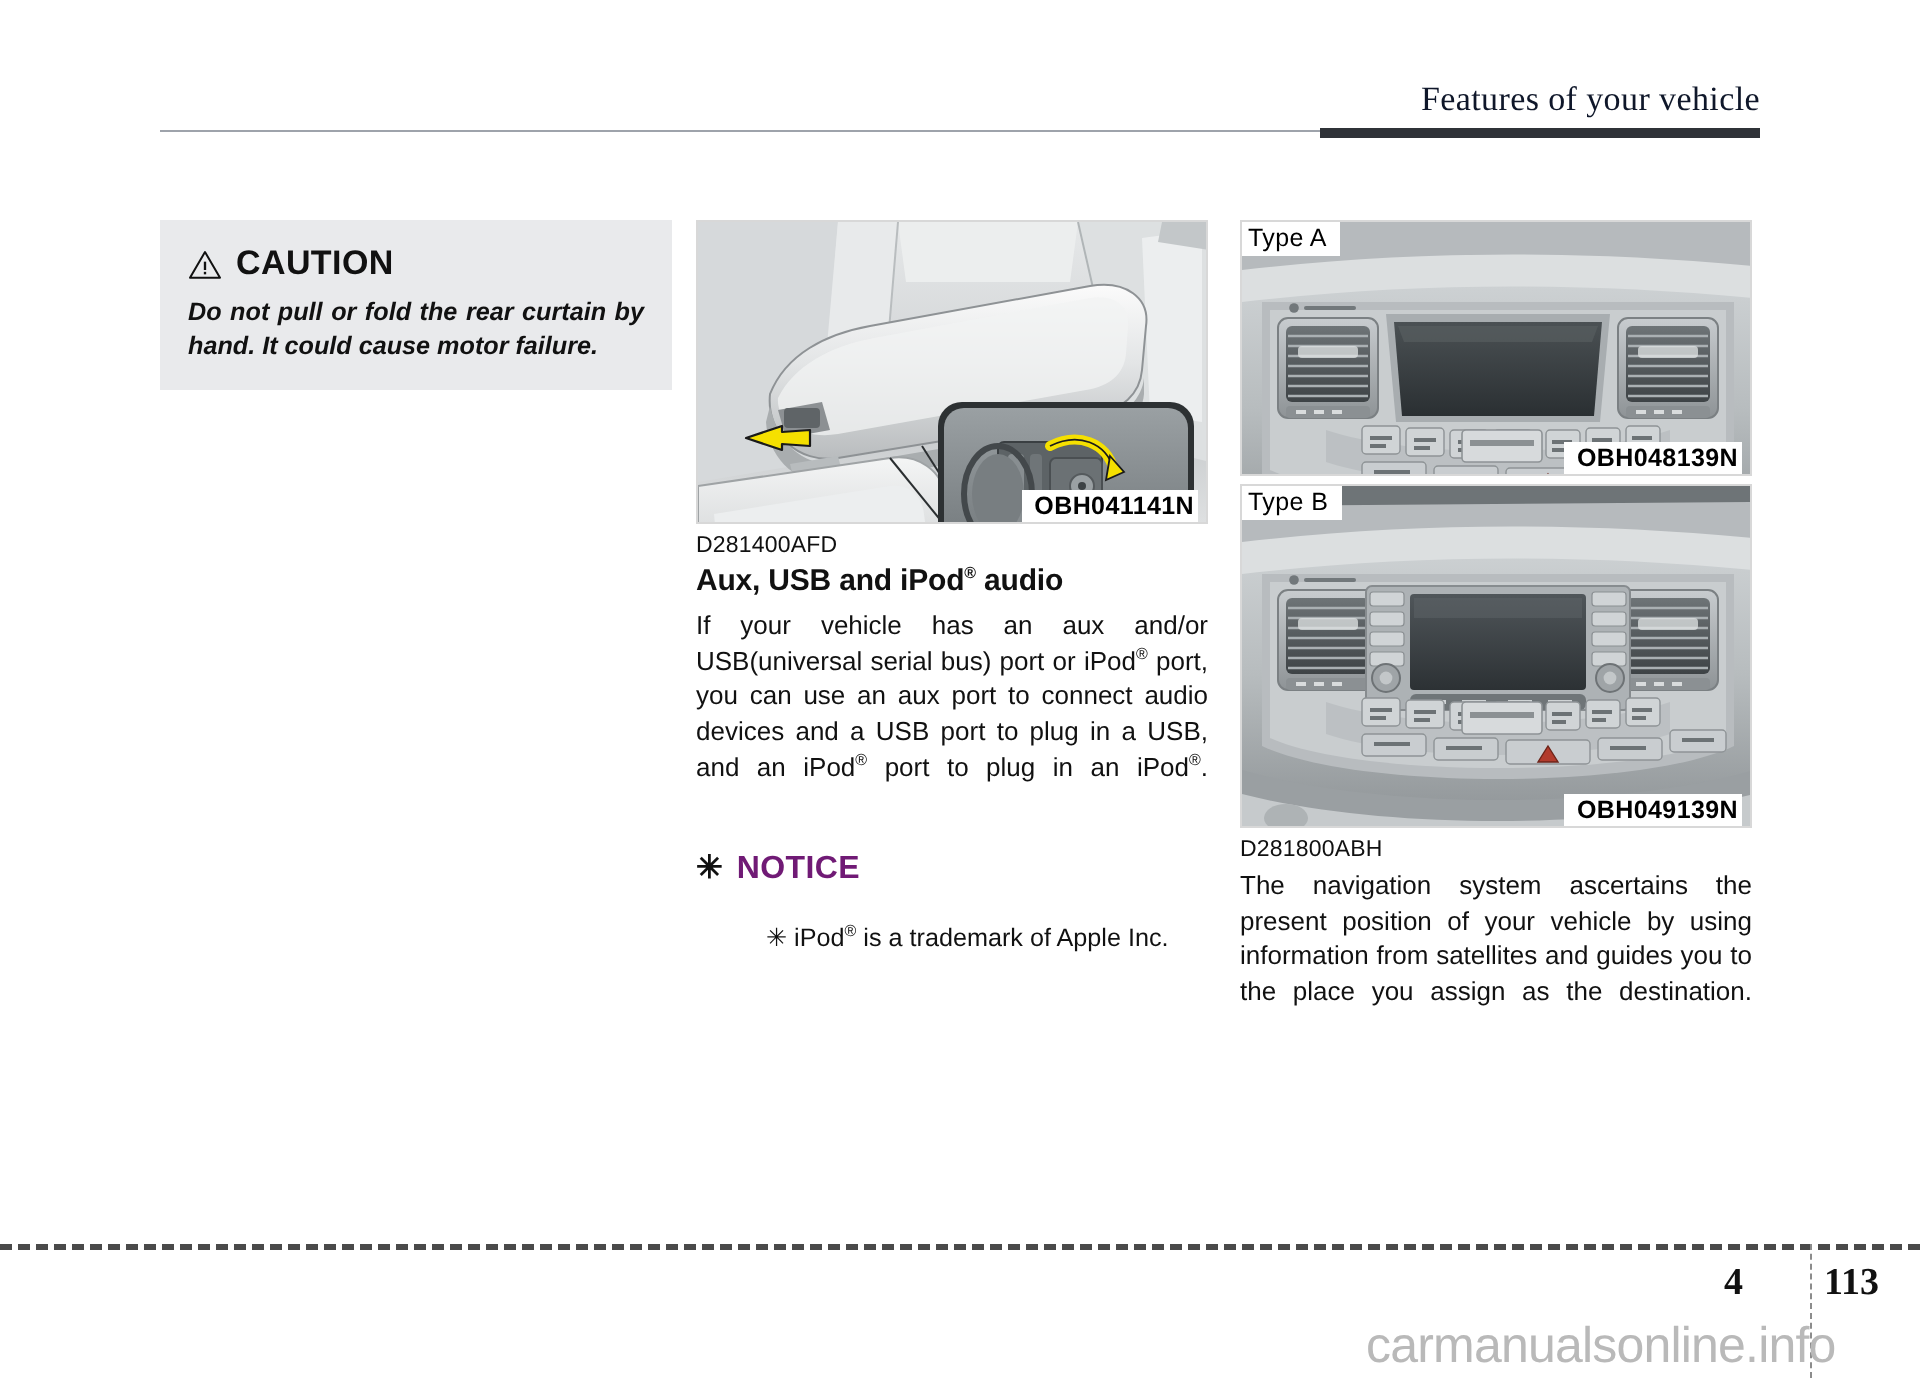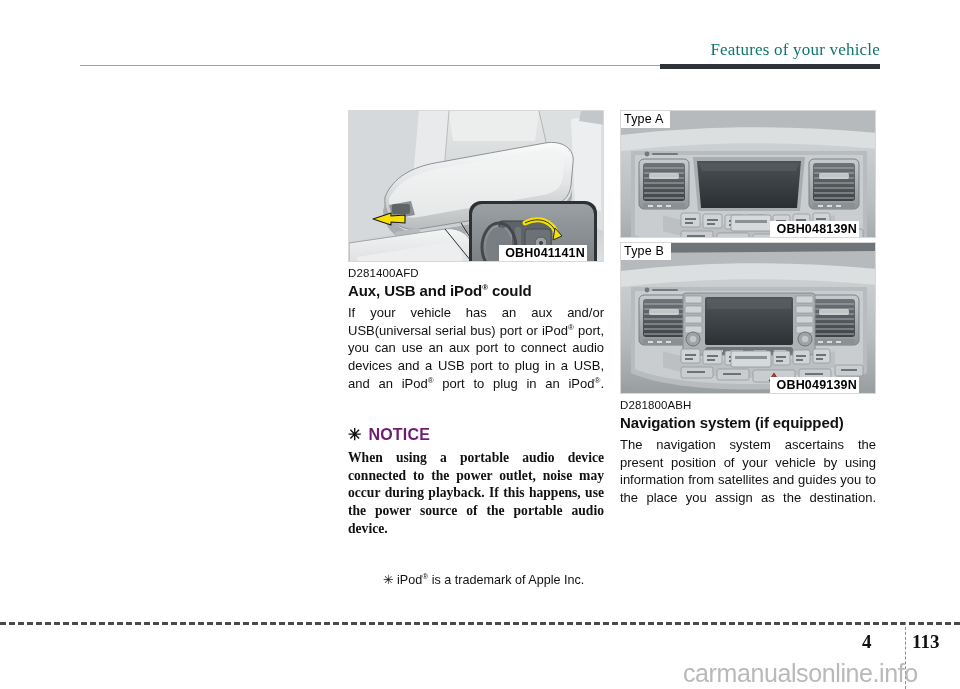--- a/index.html
+++ b/index.html
@@ -23,21 +23,21 @@
     top: 40px;
     width: 960px;
     height: 40px;
   }
   .header-title {
     position: absolute;
     right: 80px;
     top: 0px;
     font-family: "Liberation Serif", serif;
     font-size: 17px;
-    color: #0f766e;
+    color: #0f172a;
     letter-spacing: .2px;
     white-space: nowrap;
   }
   .header-rule-thin {
     position: absolute;
     left: 80px;
     top: 25px;
     width: 800px;
     height: 1px;
     background: #9ea3ab;
@@ -98,21 +98,21 @@
   .fig {
     position: relative;
     width: 256px;
     border: 1px solid #d8d8d8;
     box-sizing: border-box;
     overflow: hidden;
     background: #cfd2d4;
   }
   .fig-caption {
     position: absolute;
-    right: 16px;
+    right: 4px;
     bottom: 0;
     background: #ffffff;
     color: #000;
     font-size: 12.5px;
     font-weight: bold;
     padding: 1px 2px 1px 6px;
     letter-spacing: .2px;
     font-family: "Liberation Sans", sans-serif;
   }
   .fig-type-label {
@@ -247,20 +247,35 @@
 <body>
 
 <div class="page">
 
   <div class="header">
     <div class="header-title">Features of your vehicle</div>
     <div class="header-rule-thin"></div>
     <div class="header-rule-thick"></div>
   </div>
 
+  <div class="col col-left">
+
+    <div class="caution-box">
+      <div class="caution-head">
+        <svg class="warn-tri" viewBox="0 0 20 18">
+          <path d="M10 1.2 L19 16.6 L1 16.6 Z" fill="none" stroke="#111" stroke-width="1.2" stroke-linejoin="round"></path>
+          <rect x="9.3" y="7" width="1.4" height="5" fill="#111"></rect>
+          <rect x="9.3" y="13.1" width="1.4" height="1.5" fill="#111"></rect>
+        </svg>
+        <div class="caution-title">CAUTION</div>
+      </div>
+      <div class="caution-body">Do not pull or fold the rear curtain by hand. It could cause motor failure.</div>
+    </div>
+
+  </div>
 
   <div class="col col-mid">
 
     <div class="fig" style="height:152px;">
       <svg viewBox="0 0 256 192" width="256" height="192" preserveAspectRatio="none">
         <defs>
           <linearGradient id="gBack" x1="0" y1="0" x2="0" y2="1">
             <stop offset="0%" stop-color="#e6e8e9"></stop>
             <stop offset="55%" stop-color="#c9ccce"></stop>
             <stop offset="100%" stop-color="#f2f3f3"></stop>
@@ -341,31 +356,30 @@
         </g>
 
         <path d="M138 176 L256 176 L256 192 L140 192 Z" fill="#23272a"></path>
       </svg>
       <div class="fig-caption">OBH041141N</div>
     </div>
 
     <div class="fig-code">D281400AFD</div>
 
     <h2 class="sect-title">
-      <span>Aux, USB and iPod</span><sup class="reg">®</sup><span> could</span>
+      <span>Aux, USB and iPod</span><sup class="reg">®</sup><span> audio</span>
     </h2>
 
     <p class="body-text">If your vehicle has an aux and/or USB(universal serial bus) port or iPod<sup class="reg">®</sup> port, you can use an aux port to connect audio devices and a USB port to plug in a USB, and an iPod<sup class="reg">®</sup> port to plug in an iPod<sup class="reg">®</sup>.</p>
 
     <div class="notice-head">
       <span class="notice-star">✳</span>
       <span class="notice-title">NOTICE</span>
     </div>
 
-    <p class="notice-body">When using a portable audio device connected to the power outlet, noise may occur during playback. If this happens, use the power source of the portable audio device.</p>
 
     <div class="trademark-note">✳ iPod<sup class="reg">®</sup> is a trademark of Apple Inc.</div>
 
   </div>
 
   <div class="col col-right">
 
     <div class="fig" style="height:128px;">
       <svg viewBox="0 0 256 172" width="256" height="172" preserveAspectRatio="none">
         <defs>
@@ -492,21 +506,21 @@
 
         <g fill="#72787b">
           <circle cx="26" cy="43" r="2.4"></circle>
           <rect x="31" y="42" width="26" height="2" rx="1"></rect>
         </g>
       </svg>
       <div class="fig-type-label">Type A</div>
       <div class="fig-caption">OBH048139N</div>
     </div>
 
-    <div class="fig" style="height:152px;margin-top:4px;">
+    <div class="fig" style="height:172px;margin-top:4px;">
       <svg viewBox="0 0 256 172" width="256" height="172" preserveAspectRatio="none">
         <defs>
           <linearGradient id="dashB" x1="0" y1="0" x2="0" y2="1">
             <stop offset="0%" stop-color="#9fa4a7"></stop>
             <stop offset="18%" stop-color="#cdd1d3"></stop>
             <stop offset="55%" stop-color="#b7bcbe"></stop>
             <stop offset="100%" stop-color="#8d9295"></stop>
           </linearGradient>
           <linearGradient id="bezB" x1="0" y1="0" x2="0" y2="1">
             <stop offset="0%" stop-color="#c8cccf"></stop>
@@ -649,21 +663,20 @@
           <circle cx="26" cy="47" r="2.4"></circle>
           <rect x="31" y="46" width="26" height="2" rx="1"></rect>
         </g>
       </svg>
       <div class="fig-type-label">Type B</div>
       <div class="fig-caption">OBH049139N</div>
     </div>
 
     <div class="fig-code">D281800ABH</div>
 
-    <h2 class="sect-title">Navigation system (if equipped)</h2>
 
     <p class="body-text">The navigation system ascertains the present position of your vehicle by using information from satellites and guides you to the place you assign as the destination.</p>
 
   </div>
 
   <div class="footer-dashes"></div>
   <div class="footer-vline"></div>
   <div class="page-num-chapter">4</div>
   <div class="page-num-page">113</div>
   <div class="watermark">carmanualsonline.info</div>

